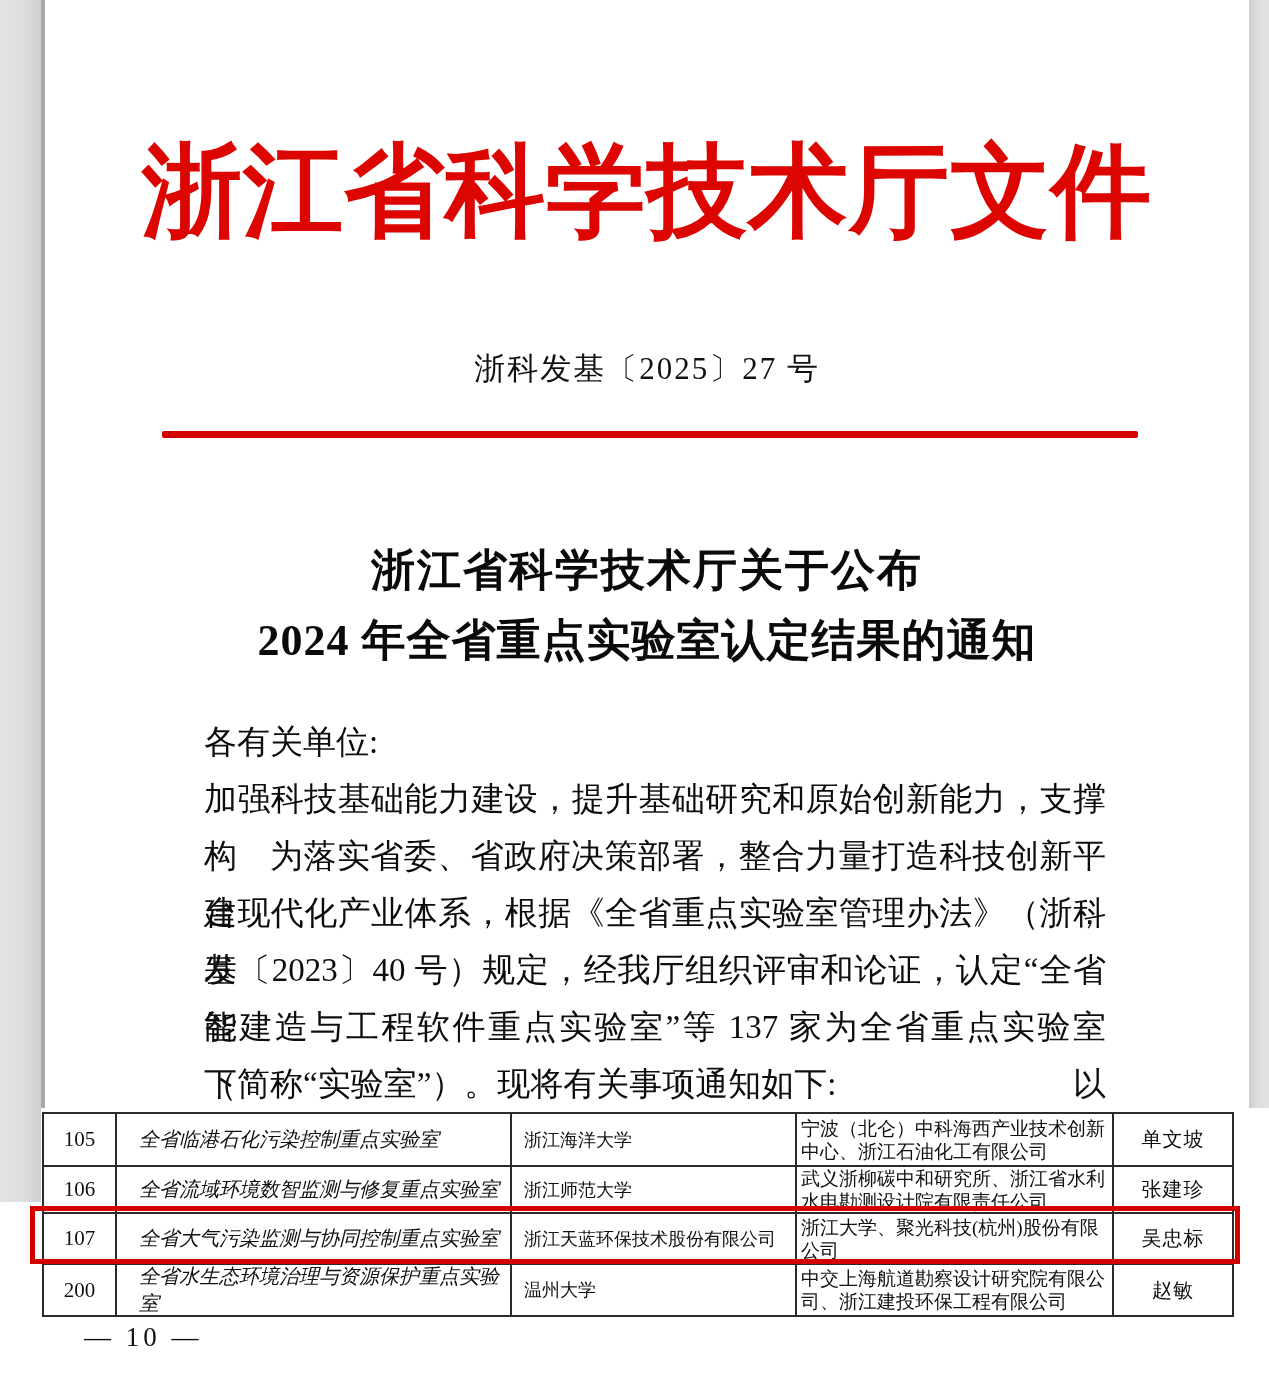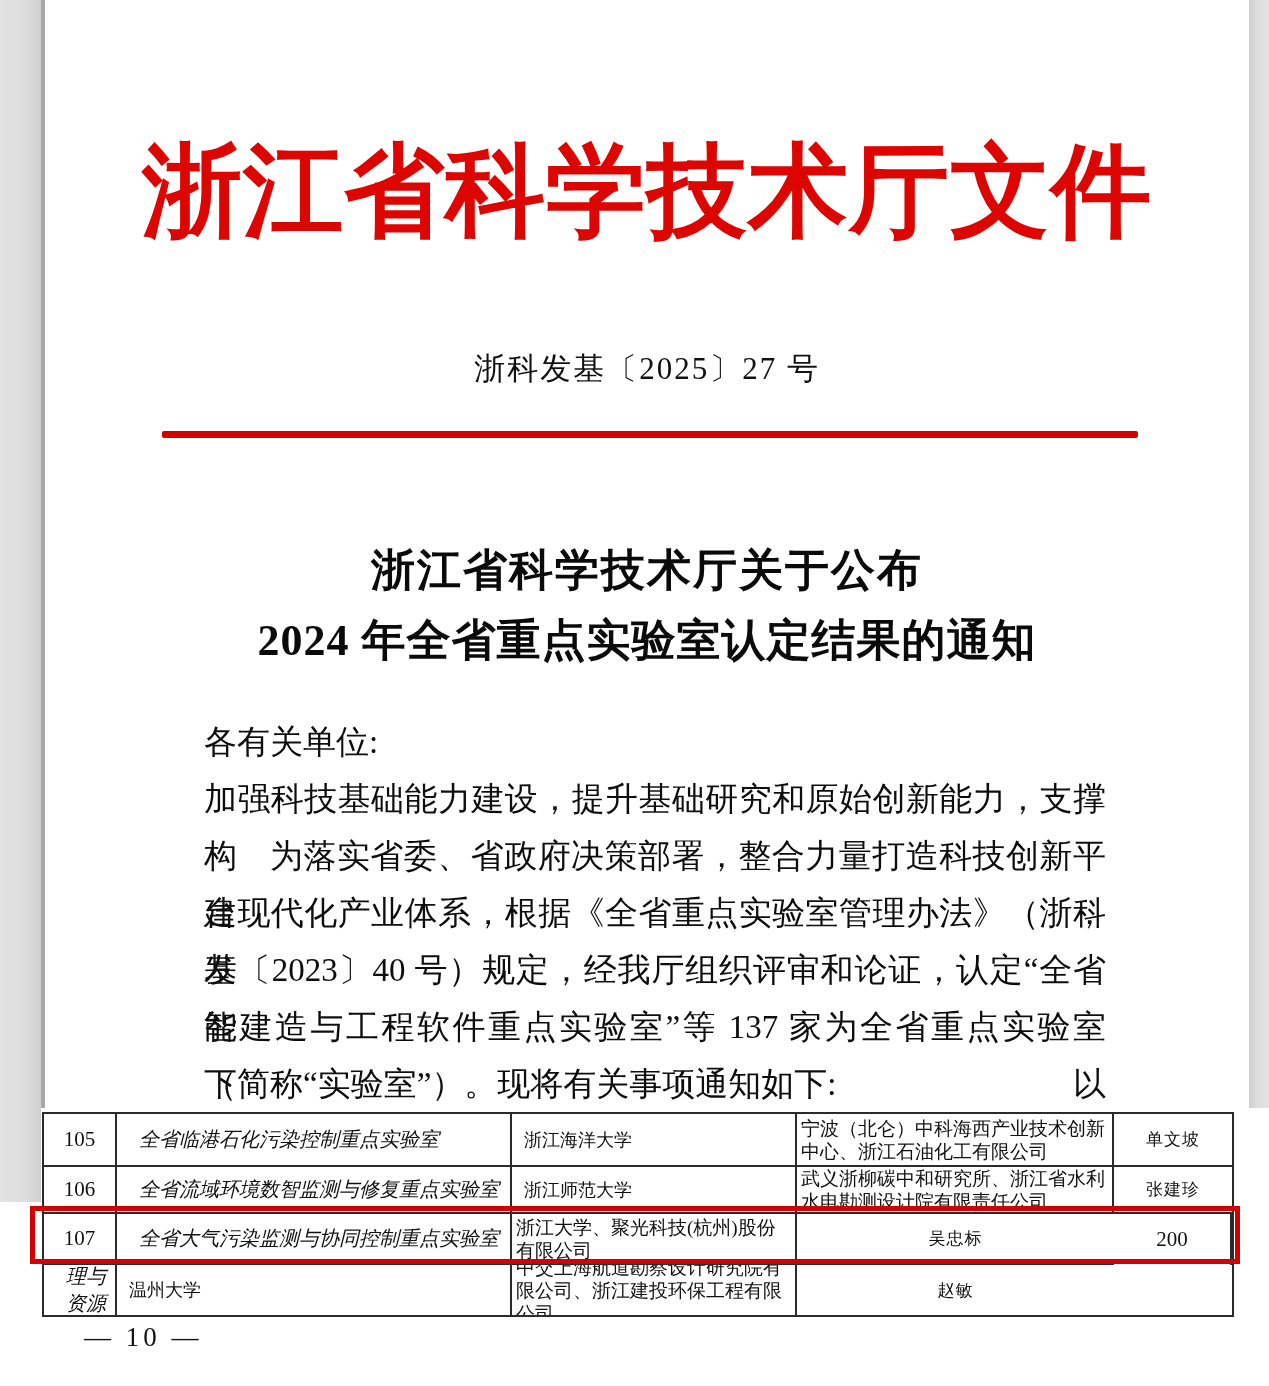--- a/index.html
+++ b/index.html
@@ -90,21 +90,21 @@
     border-bottom: 2px solid #2b2b2b;
     display: flex; align-items: center;
     overflow: hidden;
   }
   .cell.last-col { border-right: none; }
   .cell.last-row { border-bottom: none; }
   .cell.num { justify-content: center; font-size: 21px; }
   .cell.lab { padding-left: 22px; font-size: 20px; letter-spacing: 0px; font-style: italic; }
   .cell.host { padding-left: 12px; font-size: 18px; }
   .cell.partners { padding: 1px 4px; font-size: 19px; line-height: 23px; }
-  .cell.director { justify-content: center; font-size: 17px; letter-spacing: 1px; }
+  .cell.director { justify-content: center; font-size: 20px; letter-spacing: 1px; }
   .highlight-box {
     position: absolute; left: 30px; top: 1206px; width: 1200px; height: 48px;
     border: 5px solid #d40000;
     pointer-events: none;
   }
   .page-number {
     position: absolute; left: 84px; top: 1322px;
     font-size: 27px; color: #111; letter-spacing: 4px;
   }
 </style>
@@ -147,20 +147,21 @@
     <div class="cell director last-col">单文坡</div>
 
     <div class="cell num">106</div>
     <div class="cell lab">全省流域环境数智监测与修复重点实验室</div>
     <div class="cell host">浙江师范大学</div>
     <div class="cell partners">武义浙柳碳中和研究所、浙江省水利水电勘测设计院有限责任公司</div>
     <div class="cell director last-col">张建珍</div>
 
     <div class="cell num">107</div>
     <div class="cell lab">全省大气污染监测与协同控制重点实验室</div>
+    <div class="cell host">浙江天蓝环保技术股份有限公司</div>
     <div class="cell partners">浙江大学、聚光科技(杭州)股份有限公司</div>
     <div class="cell director last-col">吴忠标</div>
 
     <div class="cell num last-row">200</div>
     <div class="cell lab last-row">全省水生态环境治理与资源保护重点实验室</div>
     <div class="cell host last-row">温州大学</div>
     <div class="cell partners last-row">中交上海航道勘察设计研究院有限公司、浙江建投环保工程有限公司</div>
     <div class="cell director last-col last-row">赵敏</div>
   </div>
 

